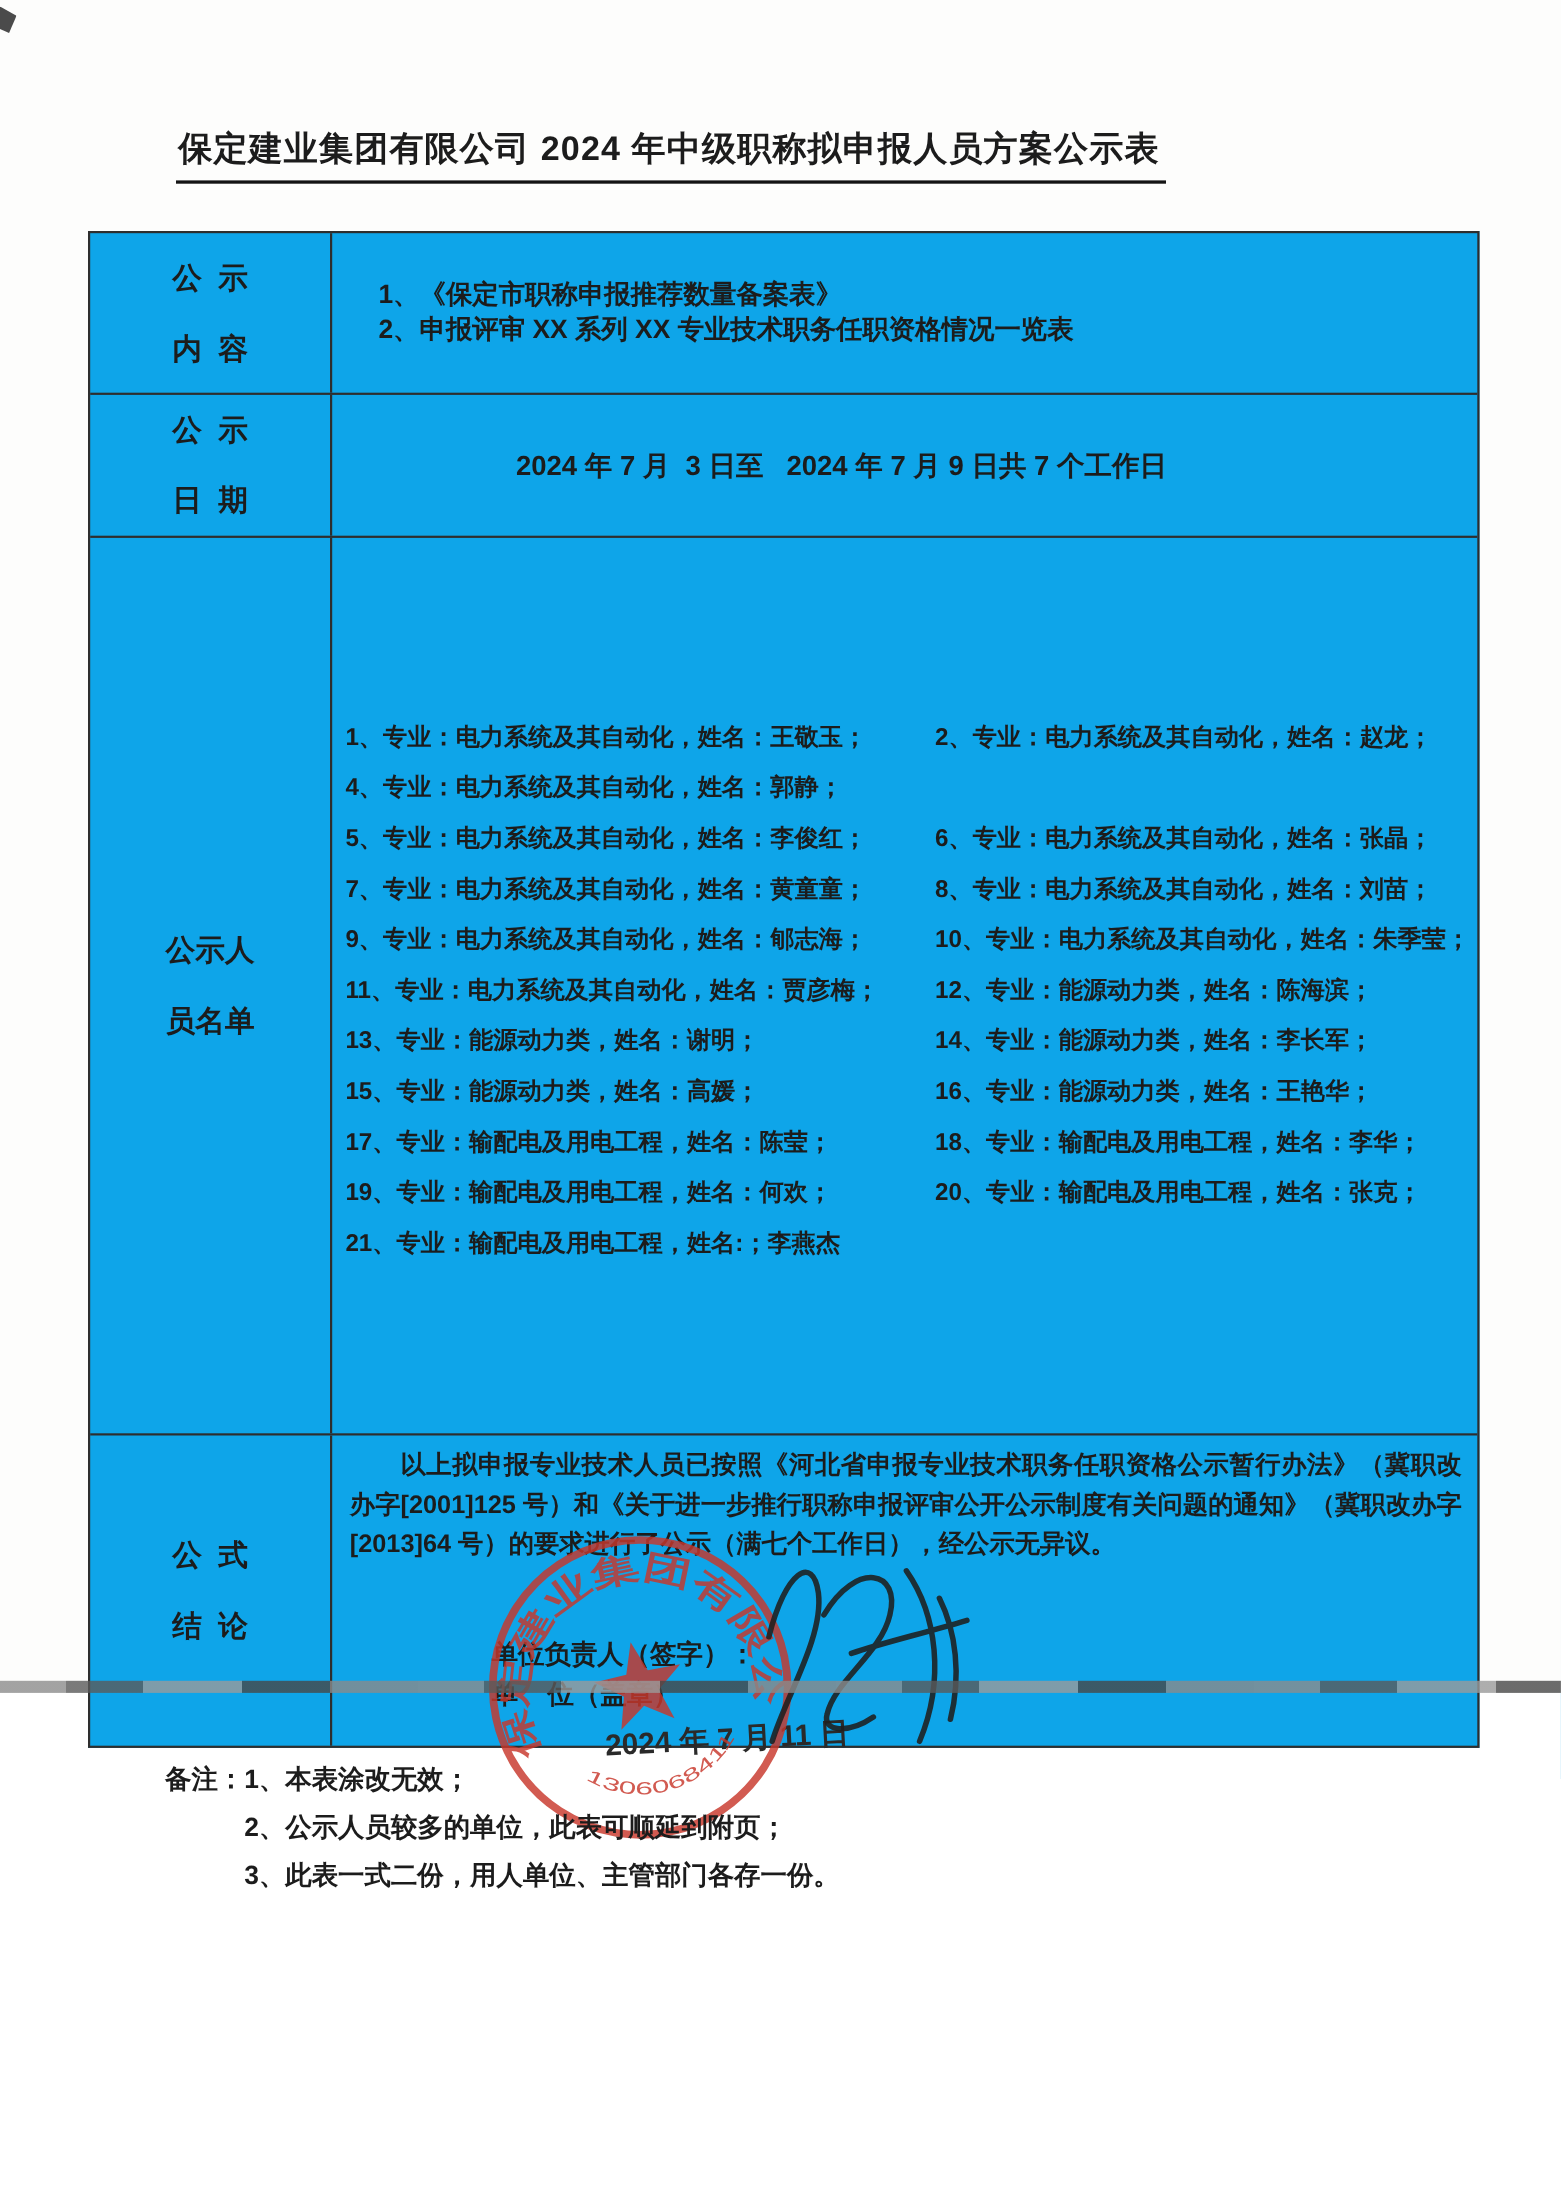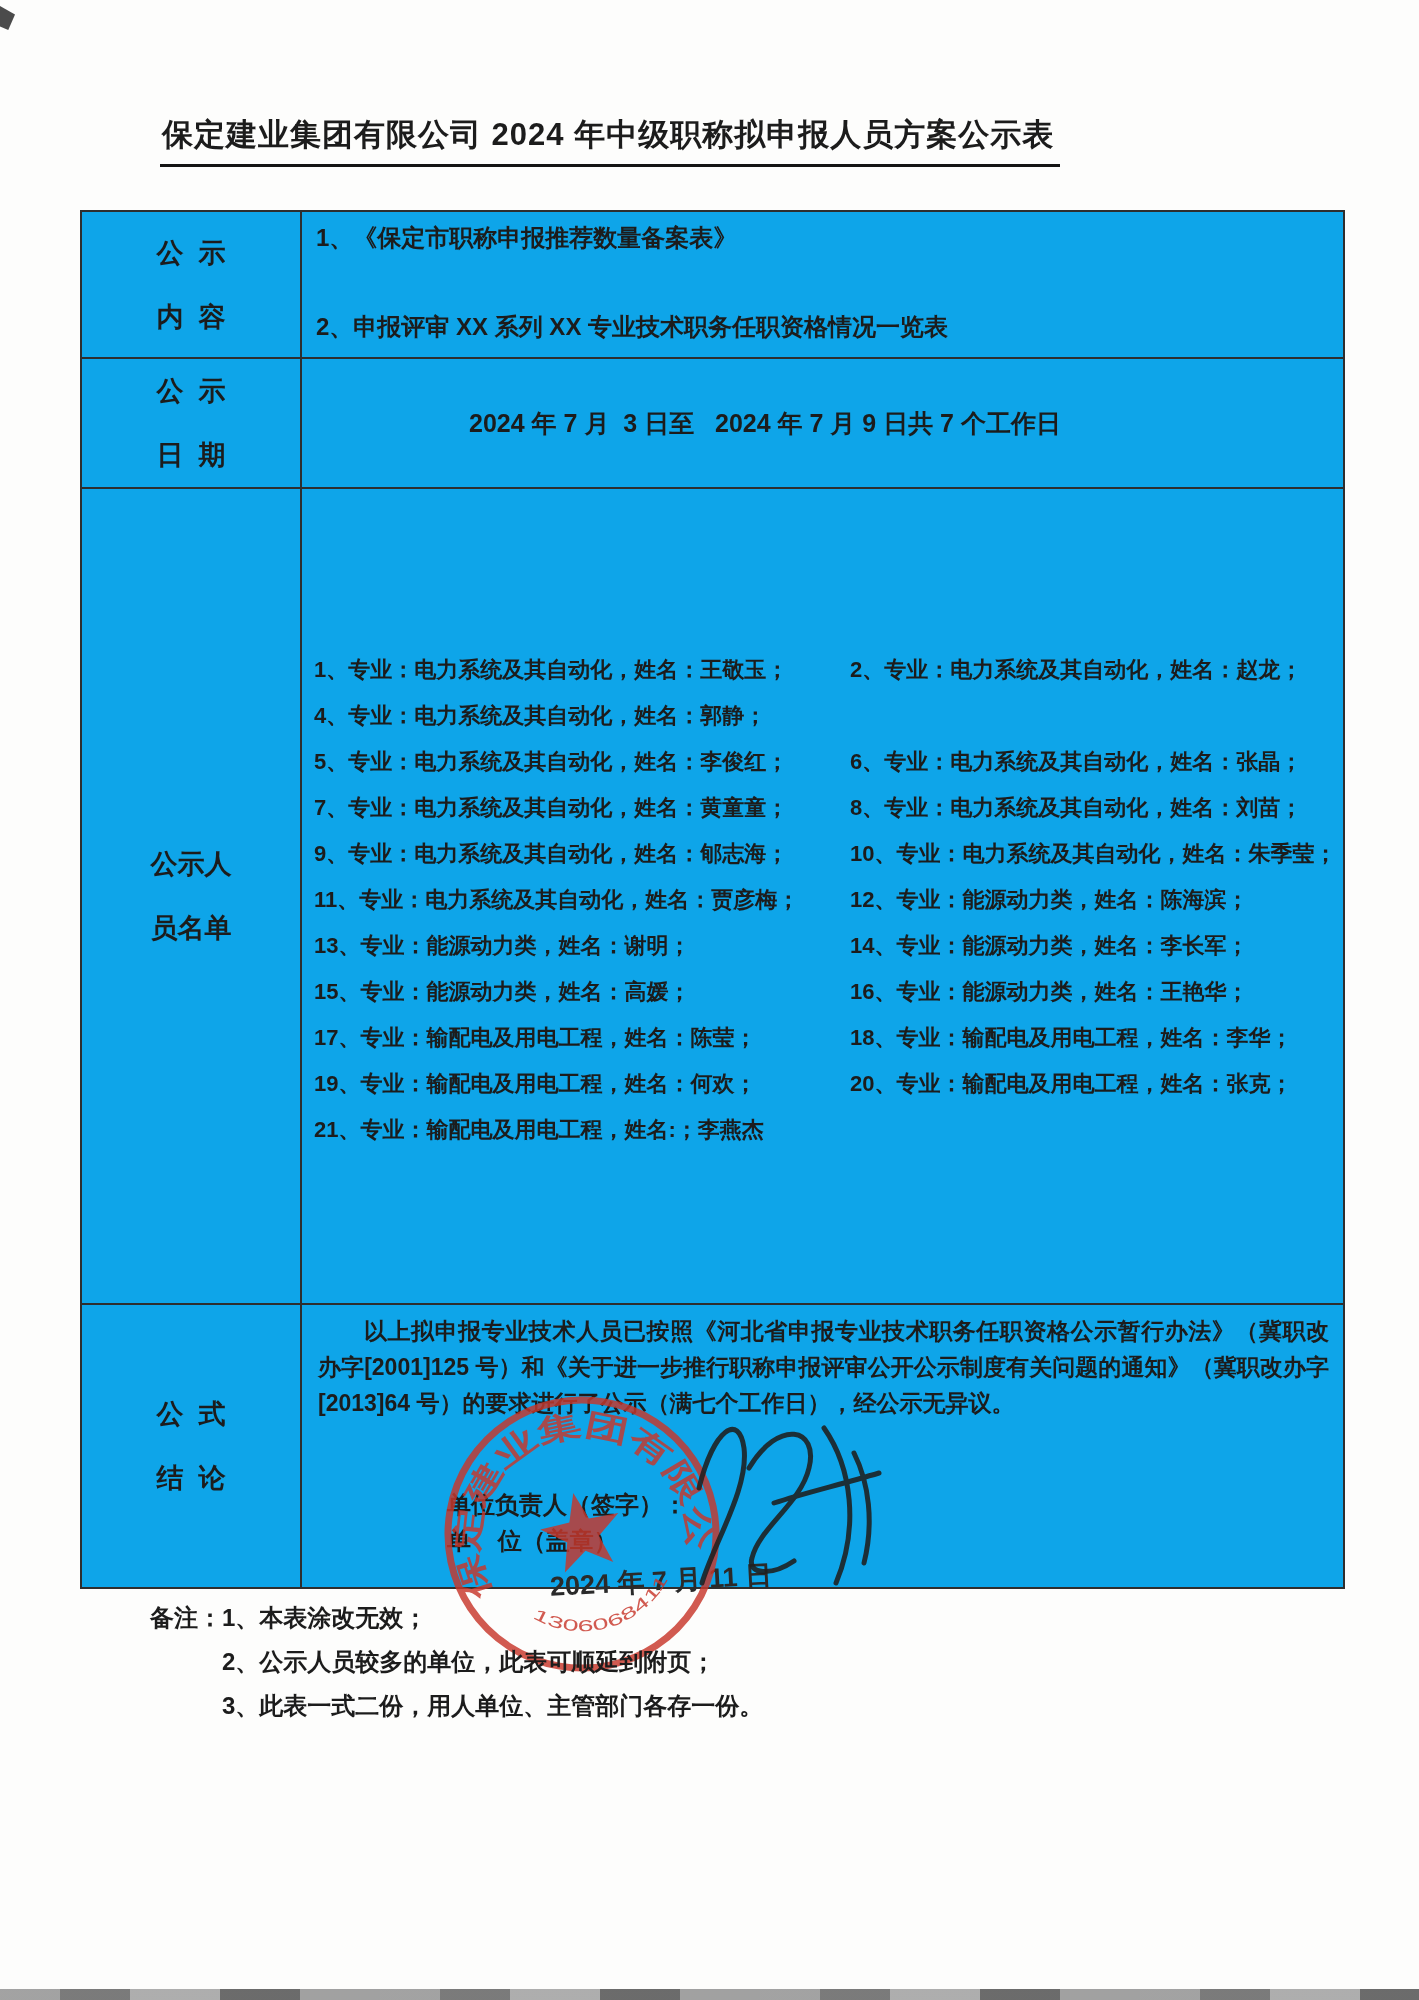--- a/index.html
+++ b/index.html
@@ -3,21 +3,21 @@
 <meta charset="utf-8">
 <style>
   html,body{margin:0;padding:0;}
   body{
     width:1419px;height:2000px;
     background:#ffffff;
     font-family:"Liberation Sans", sans-serif;
     color:#1c1c1c;
     overflow:hidden;
   }
-  .page{position:relative;width:1419px;height:2000px;background:#fdfdfc;}
+  .page{position:relative;width:1419px;height:1539px;background:#fdfdfc;}
 
   
   .doc-title{
     position:absolute;left:160px;top:114px;
     font-size:31px;font-weight:bold;letter-spacing:1px;
     border-bottom:3px solid #141414;
     padding:0 6px 8px 2px;
     white-space:pre-wrap;
   }
 
@@ -34,21 +34,21 @@
     width:220px;min-width:220px;
     border-right:2px solid #2e2e2e;
     display:flex;flex-direction:column;justify-content:center;align-items:center;
     font-size:27px;font-weight:600;line-height:64px;
     box-sizing:border-box;
     white-space:pre-wrap;
   }
   .content-cell{flex:1;box-sizing:border-box;position:relative;}
 
   
-  .row-content .content-cell{display:flex;flex-direction:column;justify-content:space-between;padding:10px 10px 14px 14px;}
+  .row-content .content-cell{display:flex;flex-direction:column;justify-content:center;padding:10px 10px 14px 14px;margin-left:28px;}
   .content-line{font-size:24px;font-weight:600;white-space:pre-wrap;}
 
   
   .row-date .content-cell{display:flex;align-items:center;justify-content:center;padding-right:115px;}
   .date-value{font-size:25px;font-weight:600;white-space:pre-wrap;}
 
   
   .row-names .content-cell{padding:158px 4px 16px 12px;}
   .entry-row{display:grid;grid-template-columns:536px 1fr;line-height:46px;}
   .entry{font-size:22px;font-weight:600;white-space:nowrap;}

